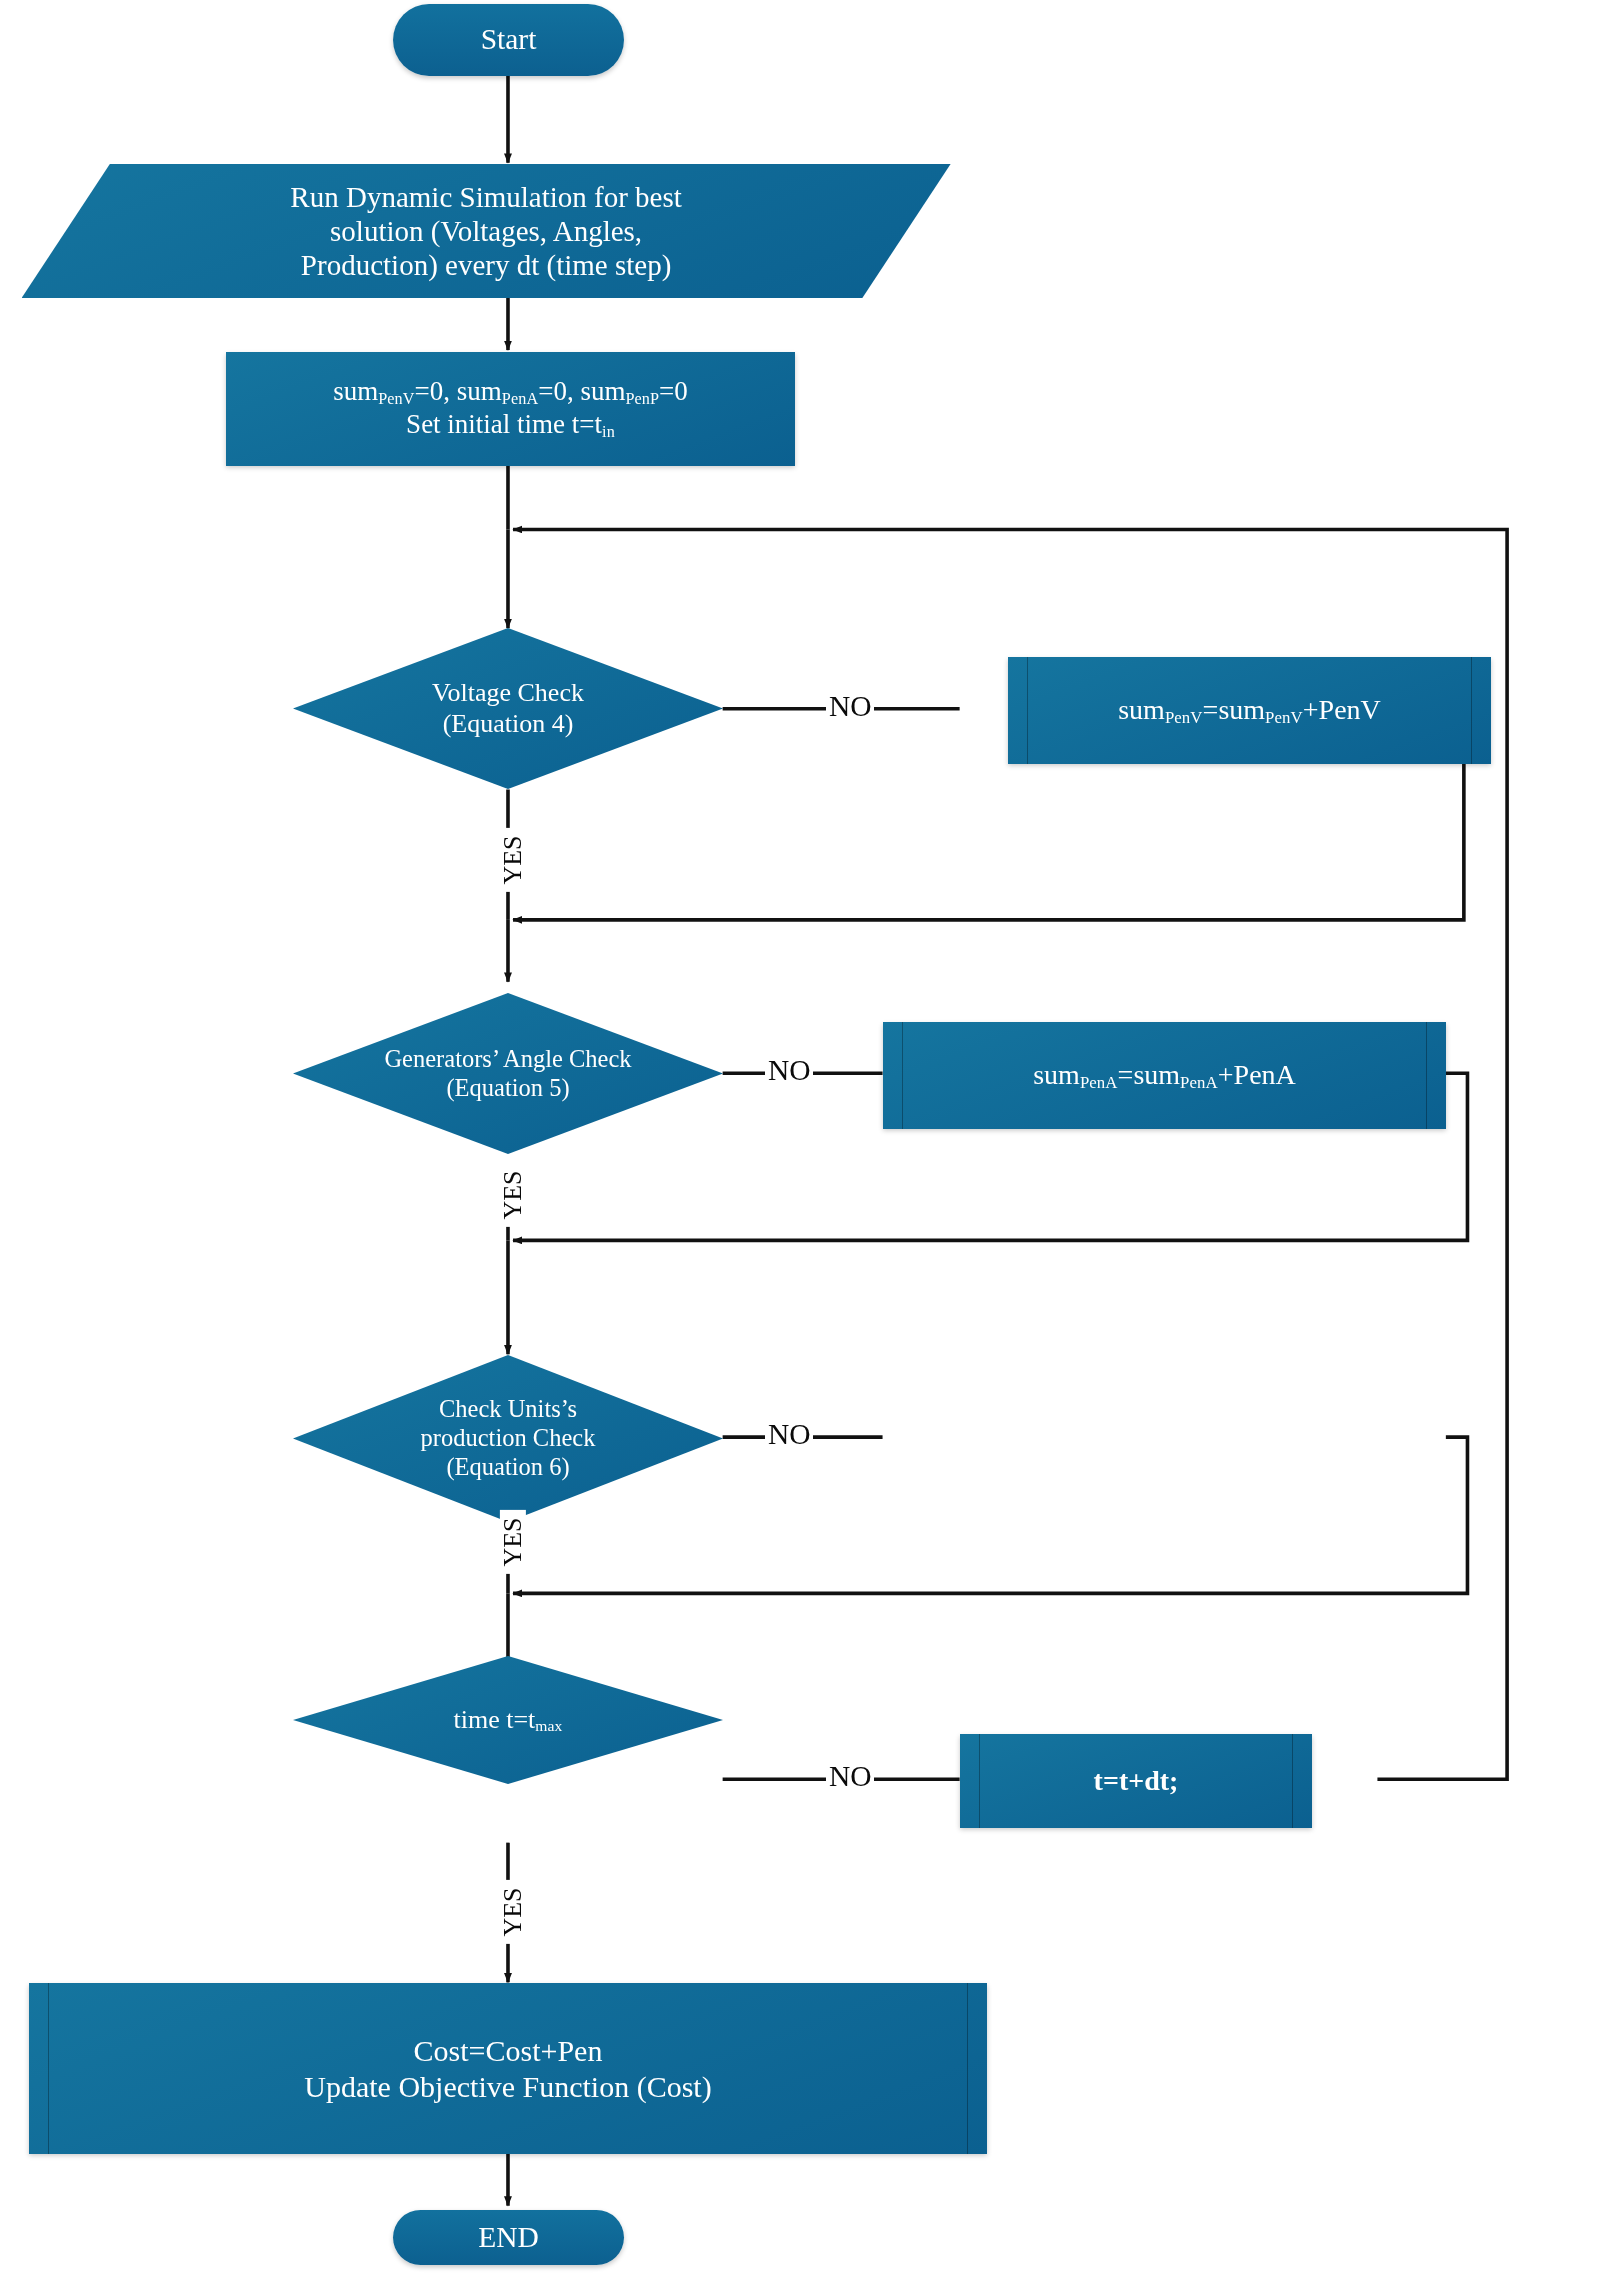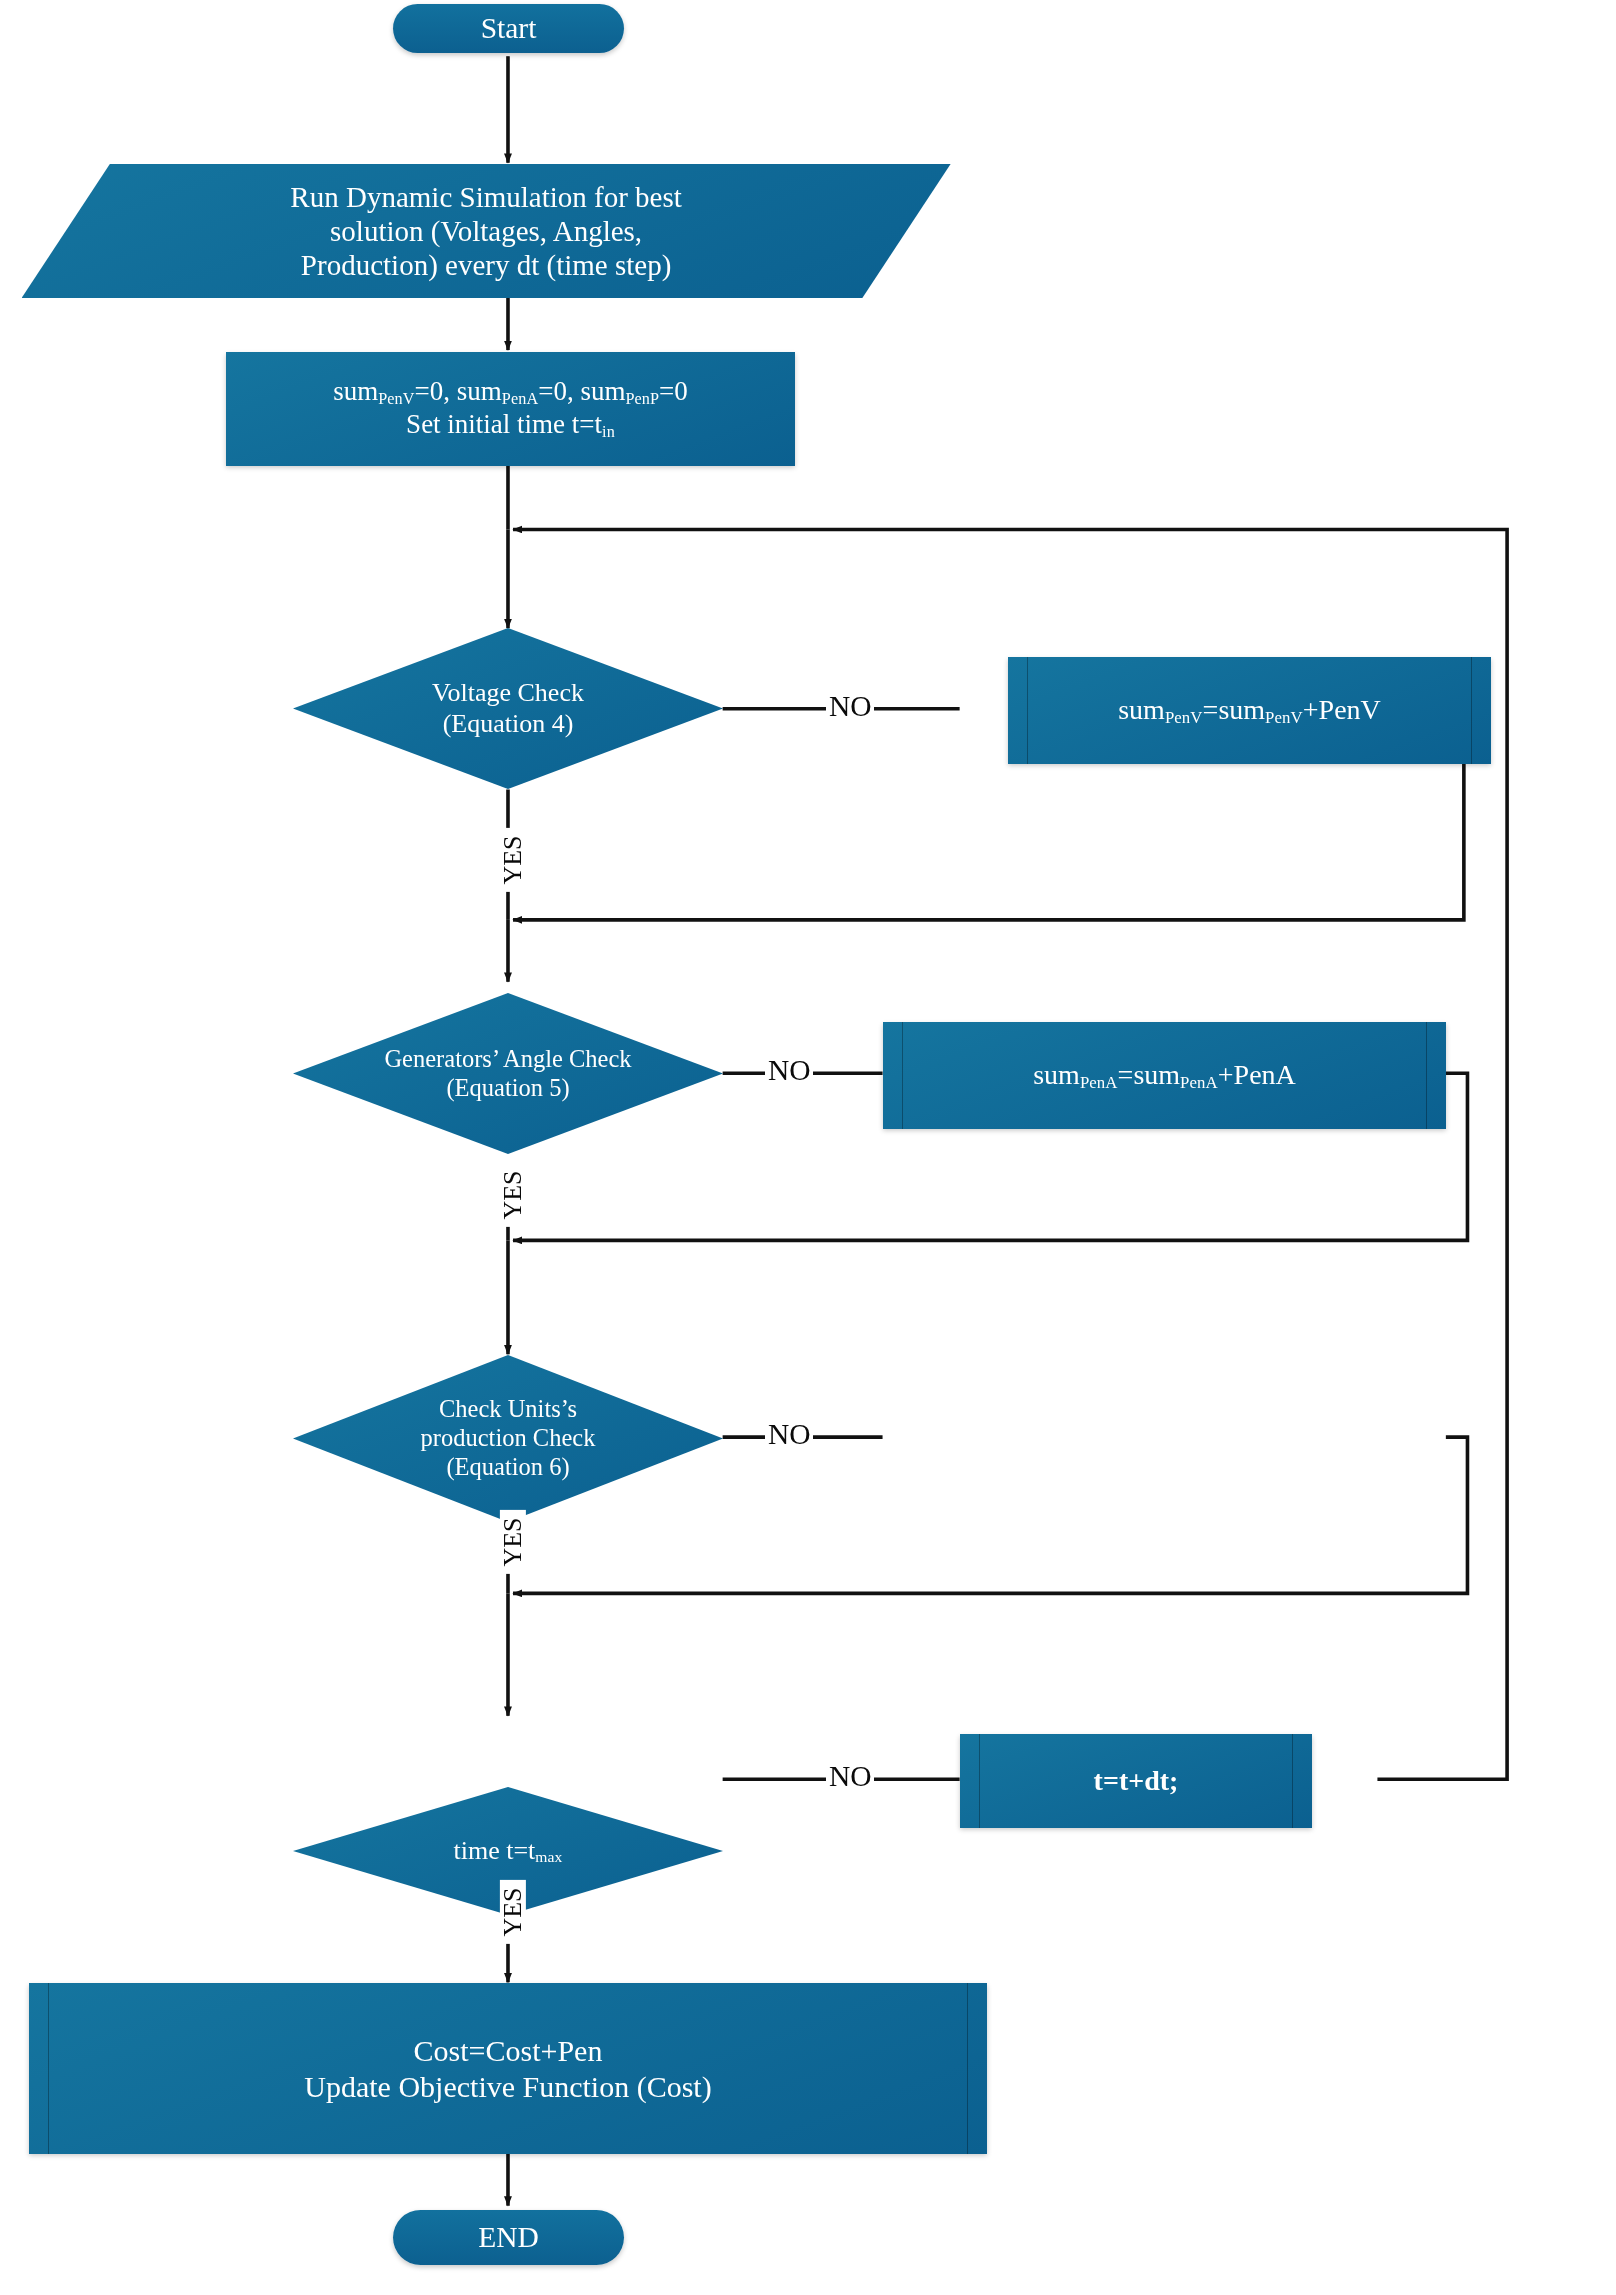--- a/index.html
+++ b/index.html
@@ -85,21 +85,21 @@
       <path d="M1003,2470 L1332,2470"></path>
 
       <path d="M1912,2470 L2092,2470 L2092,735 L712,735" marker-end="url(#ahL)"></path>
 
       <path d="M705,2558 L705,2752" marker-end="url(#ah)"></path>
 
       <path d="M705,2990 L705,3062" marker-end="url(#ah)"></path>
     </g>
   </svg>
 
-  <div class="node pill" style="left:393px;top:3.6px;width:231px;height:49px;font-size:29.5px;font-family:Liberation Serif, serif;">
+  <div class="node pill" style="left:393px;top:3.6px;width:231px;height:72px;font-size:29.5px;font-family:Liberation Serif, serif;">
     <div class="txt">Start</div>
   </div>
 
   <div class="node para" style="left:21.6px;top:164px;width:929px;height:134px;font-size:29px;">
     <div class="txt">
       <div>Run Dynamic Simulation for best</div>
       <div>solution (Voltages, Angles,</div>
       <div>Production) every dt (time step)</div>
     </div>
   </div>
@@ -143,21 +143,21 @@
 
   <div class="node diamond" style="left:293px;top:1355px;width:430px;height:167px;font-size:24.5px;">
     <div class="txt">
       <div>Check Units’s</div>
       <div>production Check</div>
       <div>(Equation 6)</div>
     </div>
   </div>
 
 
-  <div class="node diamond" style="left:293px;top:1787px;width:430px;height:128px;font-size:26px;">
+  <div class="node diamond" style="left:293px;top:1656px;width:430px;height:128px;font-size:26px;">
     <div class="txt">
       time t=t<span class="sub">max</span>
     </div>
   </div>
 
   <div class="node pdp" style="left:960px;top:1734px;width:352px;height:94px;font-size:28px;font-weight:bold;">
     <div class="txt">t=t+dt;</div>
   </div>
 
   <div class="node pdp" style="left:29px;top:1983px;width:958px;height:171px;font-size:30px;">

